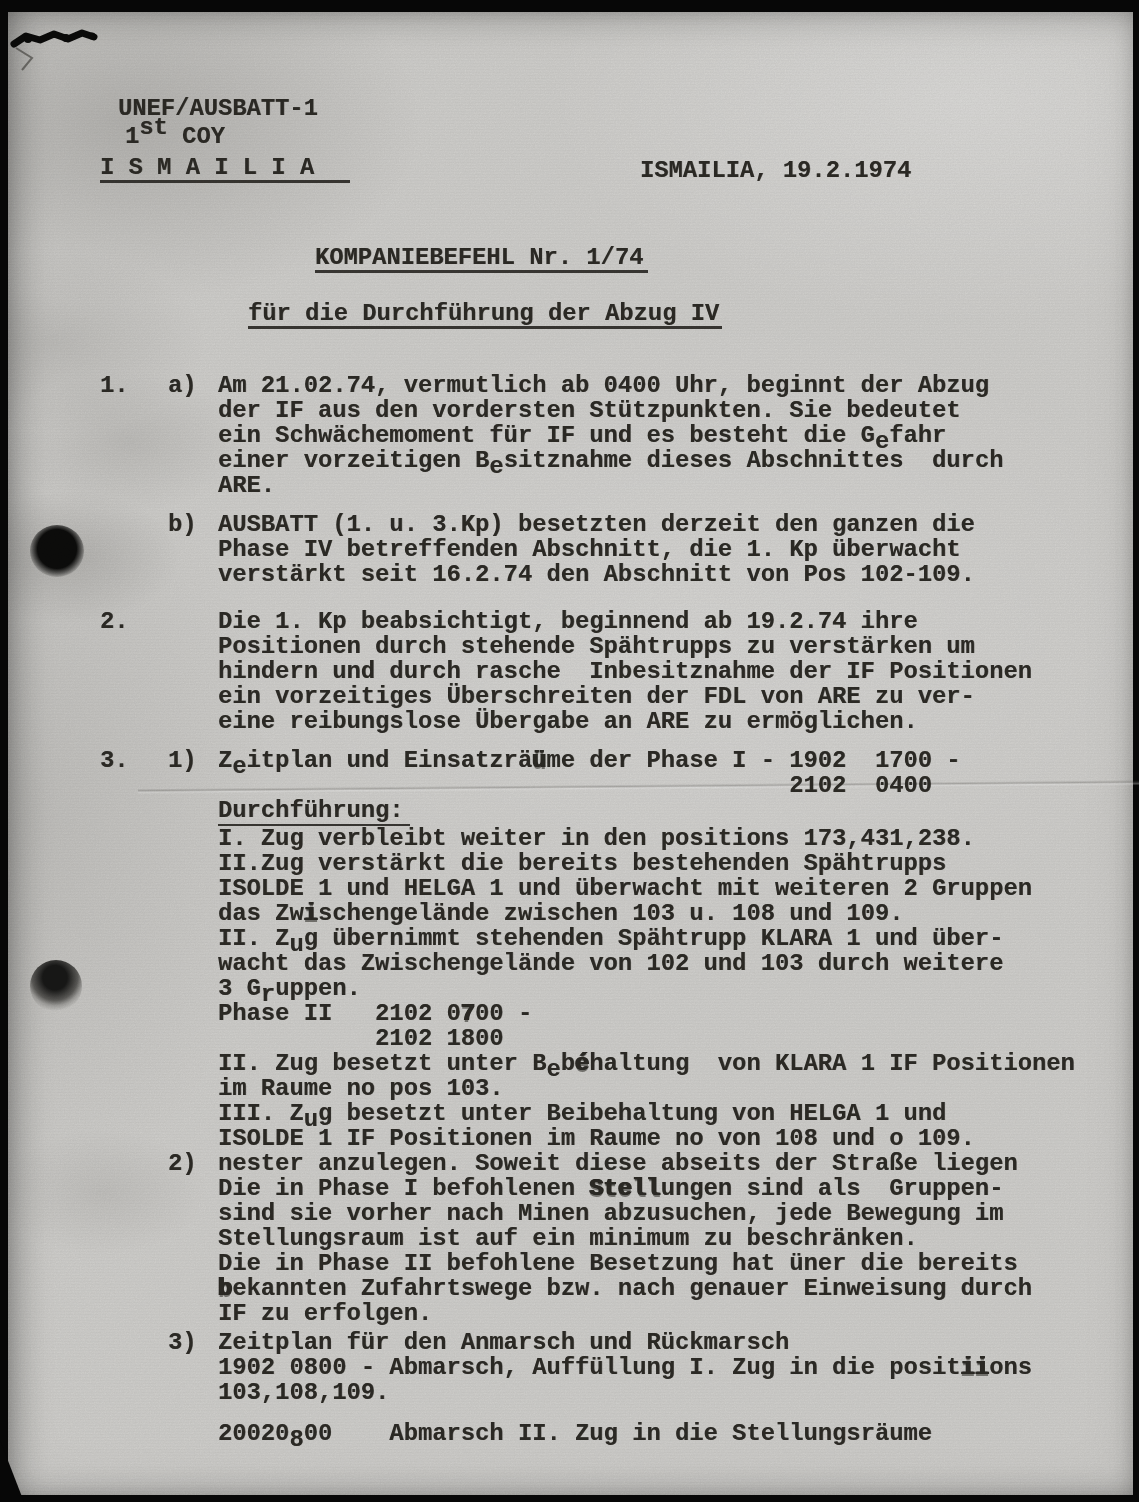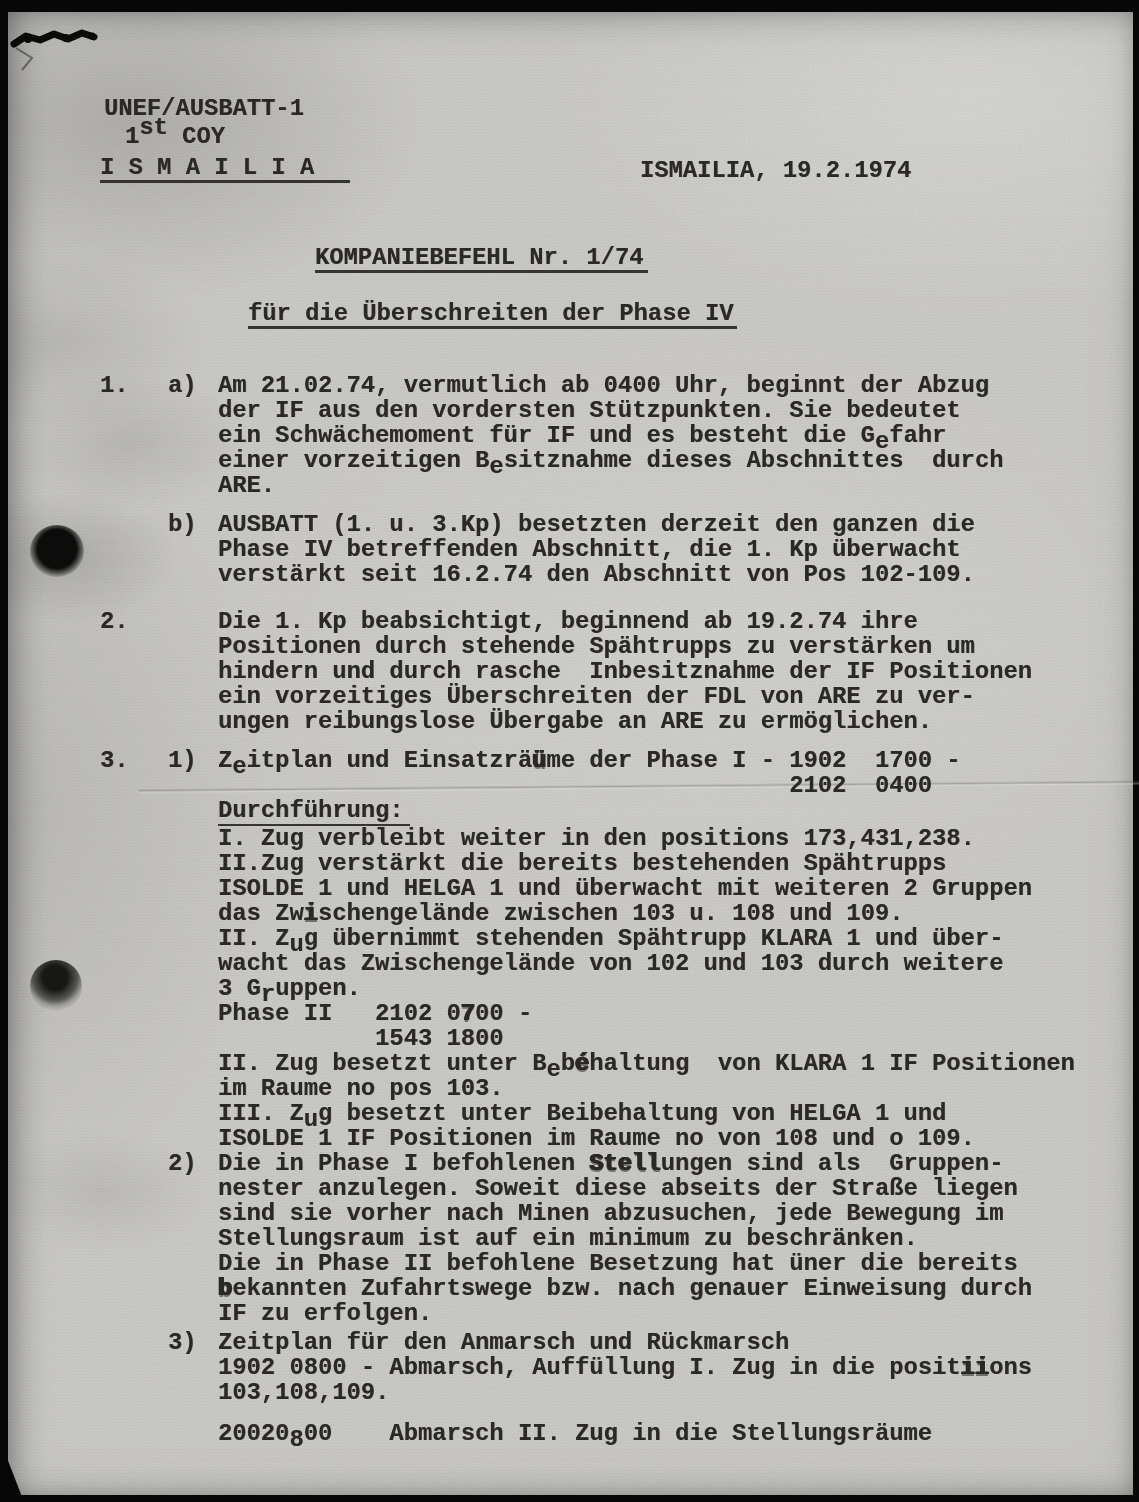--- a/index.html
+++ b/index.html
@@ -58,21 +58,21 @@
     background:radial-gradient(circle at 48% 34%, #191918 0 28%, #5e5d5a 52%, #a5a4a1 64%, rgba(214,213,210,0) 76%);
   }
   .staple{position:absolute;left:0;top:6px;pointer-events:none;}
   .corner-wedge{
     position:absolute;left:0;bottom:0;width:24px;height:62px;background:var(--scan-bg);
     clip-path:polygon(0 0,100% 100%,0 100%);
   }
   .grain{position:absolute;inset:0;pointer-events:none;opacity:.5;}
 
   .txt{position:absolute;white-space:pre;}
-  .lh-unit{left:96px;top:84px;}
+  .lh-unit{left:110px;top:84px;}
   .lh-coy{left:117px;top:112px;}
   .lh-loc{left:92px;top:143px;}
   .dateline{left:632px;top:146px;}
   .title{left:307px;top:233px;}
   .subtitle{left:240px;top:289px;}
 
   .u{display:inline-block;border-bottom:3px solid rgba(42,40,35,.9);padding-bottom:0;}
   .u-loc{padding-right:36px;}
   .u-title{padding-right:5px;}
   .u-sub{padding-right:3px;}
@@ -116,21 +116,21 @@
 
     <div class="hole hole-1"></div>
     <div class="hole hole-2"></div>
 
     <div class="txt lh-unit">UNEF/AUSBATT-1</div>
     <div class="txt lh-coy">1<span class="raise">st</span> COY</div>
     <div class="txt lh-loc"><span class="u u-loc">I S M A I L I A</span></div>
     <div class="txt dateline">ISMAILIA, 19.2.1974</div>
 
     <div class="txt title"><span class="u u-title">KOMPANIEBEFEHL Nr. 1/74</span></div>
-    <div class="txt subtitle"><span class="u u-sub">für die Überschreiten der Phase IV</span></div>
+    <div class="txt subtitle"><span class="u u-sub">für die Durchführung der Abzug IV</span></div>
 
     <div class="body-col">
         <div class="block b1">
           <span class="num">1.</span>
           <span class="sub">a)</span>
           <div class="lines">
             <div>Am 21.02.74, vermutlich ab 0400 Uhr, beginnt der Abzug</div>
             <div>der IF aus den vordersten Stützpunkten. Sie bedeutet</div>
             <div>ein Schwächemoment für IF und es besteht die G<span class="low">e</span>fahr</div>
             <div>einer vorzeitigen B<span class="low">e</span>sitznahme dieses Abschnittes  durch</div>
@@ -147,51 +147,51 @@
           </div>
         </div>
         <div class="block b3">
           <span class="num">2.</span>
           <span class="sub"></span>
           <div class="lines">
             <div>Die 1. Kp beabsichtigt, beginnend ab 19.2.74 ihre</div>
             <div>Positionen durch stehende Spähtrupps zu verstärken um</div>
             <div>hindern und durch rasche  Inbesitznahme der IF Positionen</div>
             <div>ein vorzeitiges Überschreiten der FDL von ARE zu ver-</div>
-            <div>ungen reibungslose Übergabe an ARE zu ermöglichen.</div>
+            <div>eine reibungslose Übergabe an ARE zu ermöglichen.</div>
           </div>
         </div>
         <div class="block b4">
           <span class="num">3.</span>
           <span class="sub">1)</span>
           <div class="lines">
             <div>Z<span class="low">e</span>itplan und Einsatzrä<span class="struck">ü</span>me der Phase I - 1902  1700 -</div>
             <div>                                        2102  0400</div>
             <div><span class="u u-body">Durchführung:</span></div>
             <div>I. Zug verbleibt weiter in den positions 173,431,238.</div>
             <div>II.Zug verstärkt die bereits bestehenden Spähtrupps</div>
             <div>ISOLDE 1 und HELGA 1 und überwacht mit weiteren 2 Gruppen</div>
             <div>das Zw<span class="struck">i</span>schengelände zwischen 103 u. 108 und 109.</div>
             <div>II. Z<span class="low">u</span>g übernimmt stehenden Spähtrupp KLARA 1 und über-</div>
             <div>wacht das Zwischengelände von 102 und 103 durch weitere</div>
             <div>3 G<span class="low">r</span>uppen.</div>
             <div>Phase II   2102 0<span class="struck">7</span>00 -</div>
-            <div>           1543 1800</div>
+            <div>           2102 1800</div>
             <div>II. Zug besetzt unter B<span class="low">e</span>b<span class="struck">é</span>haltung  von KLARA 1 IF Positionen</div>
             <div>im Raume no pos 103.</div>
             <div>III. Z<span class="low">u</span>g besetzt unter Beibehaltung von HELGA 1 und</div>
             <div>ISOLDE 1 IF Positionen im Raume no von 108 und o 109.</div>
           </div>
         </div>
         <div class="block b5">
           <span class="num"></span>
           <span class="sub">2)</span>
           <div class="lines">
+            <div>nester anzulegen. Soweit diese abseits der Straße liegen</div>
             <div>Die in Phase I befohlenen <span class="struck">Stell</span>ungen sind als  Gruppen-</div>
-            <div>nester anzulegen. Soweit diese abseits der Straße liegen</div>
             <div>sind sie vorher nach Minen abzusuchen, jede Bewegung im</div>
             <div>Stellungsraum ist auf ein minimum zu beschränken.</div>
             <div>Die in Phase II befohlene Besetzung hat üner die bereits</div>
             <div><span class="struck">b</span>ekannten Zufahrtswege bzw. nach genauer Einweisung durch</div>
             <div>IF zu erfolgen.</div>
           </div>
         </div>
         <div class="block b6">
           <span class="num"></span>
           <span class="sub">3)</span>

